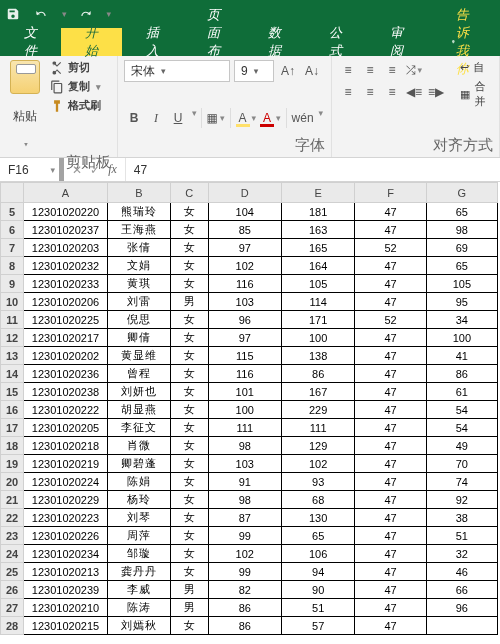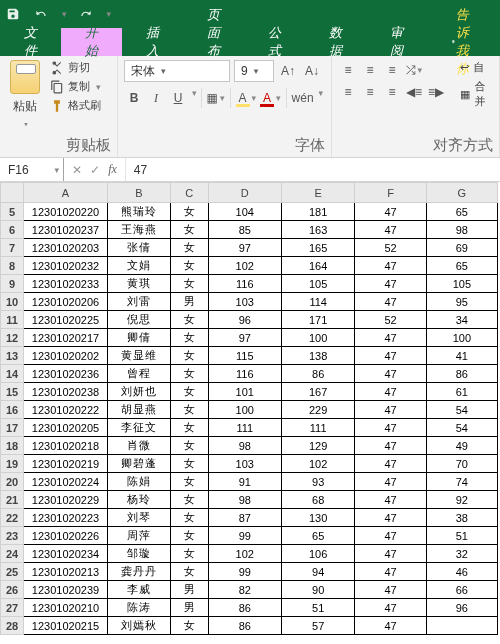--- a/index.html
+++ b/index.html
@@ -40,21 +40,21 @@
   .tab {
     padding: 0 24px;
     display: flex; align-items: center;
     cursor: pointer;
     font-style: italic;
   }
   .tab.file {
     background: #0f6d39;
   }
   .tab.active {
-    background: #f0abfc;
+    background: #fde047;
     color: #1f6b3c;
     text-align: center;
   }
   .tab.tell {
     color: #fde047;
     gap: 0;
   }
   
   .ribbon {
     background: #f3f3f3;
@@ -67,38 +67,38 @@
   .group {
     border-right: 1px solid #e1e1e1;
     display: flex; flex-direction: column;
     padding: 4px 6px 2px;
   }
   .group-body { flex: 1; display: flex; align-items: flex-start; gap: 6px; }
   .group-title {
     text-align: right; color: #666; font-size: 15px;
     padding-top: 3px;
   }
-  .paste-col { display:flex; flex-direction:column; align-items:center; gap:4px; width:38px;font-family:Liberation Mono, monospace;}
+  .paste-col { display:flex; flex-direction:column; align-items:center; gap:14px; width:38px;font-family:Liberation Mono, monospace;}
   .paste-icon {
     width: 30px; height: 34px;
     background: linear-gradient(#f9e6b0, #f5d173);
     border: 1px solid #d4b254;
     border-radius: 3px;
     position: relative;
   }
   .paste-icon::before {
     content:"";
     position:absolute; top:3px; left:5px; width:18px; height:8px;
     border:1px solid #999; border-radius:2px; background:#fff;
   }
   .clip-side { display:flex; flex-direction:column; gap:4px; }
-  .clip-item { display:flex; align-items:center; gap:4px; color:#444; }
+  .clip-item { display:flex; align-items:center; gap:4px; color:#444;font-weight:bold; }
   .clip-item svg { width:14px;height:14px; }
   .mini-dd { font-size:9px; color:#888; margin-left:2px;}
-  .font-row { display:flex; align-items:center; gap:4px; margin-bottom:0;}
+  .font-row { display:flex; align-items:center; gap:4px; margin-bottom:20px;}
   .font-select {
     background:#fff; border:1px solid #c6c6c6; height:22px;
     display:flex; align-items:center; padding:0 4px 0 6px; font-size:12px;
     color:#333;
   }
   .font-select .caret { margin-left:6px; font-size:9px; color:#666;}
   .btnrow { display:flex; gap:2px; }
   .rb-btn {
     min-width: 20px; height:20px;
     display:inline-flex; align-items:center; justify-content:center;
@@ -116,21 +116,21 @@
   .wrap-merge { display:flex; flex-direction:column; gap:4px; margin-left:8px;}
   .wrap-item { display:flex; align-items:center; gap:4px; color:#444;}
   
   .formula-bar {
     display:flex; align-items:center;
     border-bottom:1px solid #d4d4d4;
     background:#fff; height:24px;
   }
   .namebox {
     width: 64px; height:100%; display:flex; align-items:center; justify-content:space-between;
-    border-right:1px solid #a3a3a3; padding:0 4px 0 8px;
+    border-right:5px solid #a3a3a3; padding:0 4px 0 8px;
     font-size:12px; color:#333;
   }
   .namebox .caret{ font-size:9px; color:#888;}
   .fx-controls { display:flex; align-items:center; gap:8px; padding:0 8px; color:#999;}
   .fx-controls span { font-size:12px;}
   .fx-label { font-style:italic; font-family:serif; color:#666;}
   .fx-input {
     flex:1; border:none; height:100%; padding:0 8px; font-size:12px; color:#333;
     outline:none; border-left:1px solid #e4e4e4;
   }
@@ -201,22 +201,22 @@
       </svg>
   </span>
   <span class="mini-dd">▾</span>
 </div>
 
 <div class="tabrow">
   <div class="tab file">文件</div>
   <div class="tab active">开始</div>
   <div class="tab">插入</div>
   <div class="tab">页面布局</div>
+  <div class="tab">数据</div>
   <div class="tab">公式</div>
-  <div class="tab">数据</div>
   <div class="tab">审阅</div>
   <div class="tab tell">
     <svg class="bulb" viewBox="0 0 24 24">
         <path fill="#b9d8c5" d="M9 21h6v-1H9v1zm3-19a7 7 0 0 0-4 12.7V17h8v-2.3A7 7 0 0 0 12 2z"></path>
       </svg>
     <span>告诉我你</span>
   </div>
 </div>
 
 <div class="ribbon">

